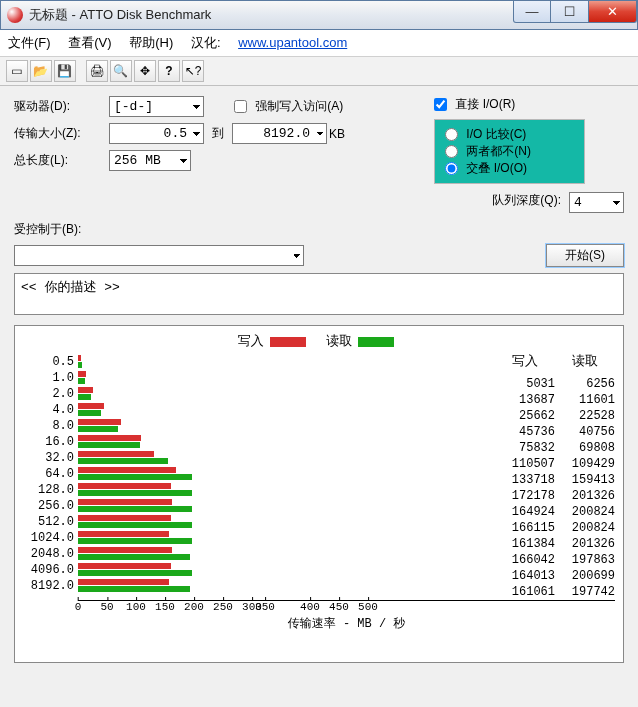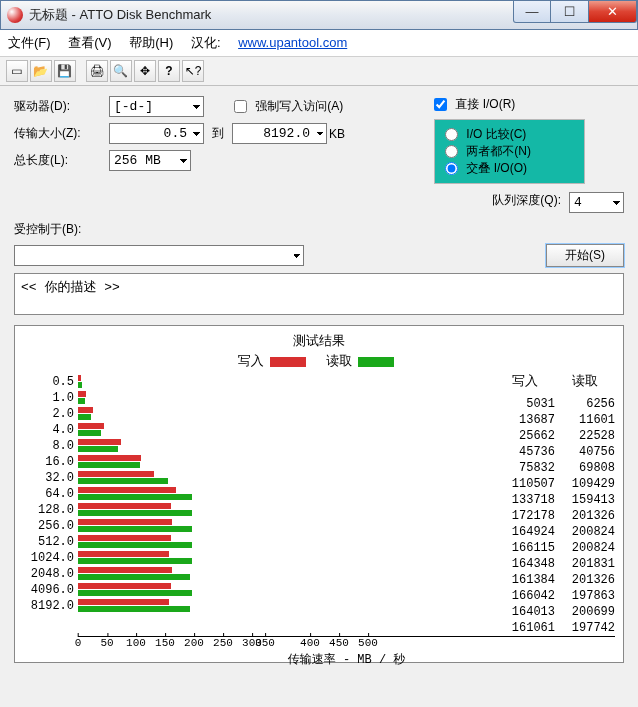--- a/index.html
+++ b/index.html
@@ -206,21 +206,20 @@
   </div>
   <div class="ctrl-row">
     <select class="sel" style="width:290px"><option></option></select>
     <div style="flex:1"></div>
     <button class="startbtn">开始(S)</button>
   </div>
 
   <div class="desc">&lt;&lt;  你的描述   &gt;&gt;</div>
 
   <div class="results">
-    <div class="res-title">测试结果</div>
     <div class="legend">
       <span>写入</span><span class="sw red"></span>
       &nbsp;&nbsp;
       <span>读取</span><span class="sw green"></span>
     </div>
     <div class="chartwrap">
       <div class="ylabels" id="ylabels">
           <div>0.5</div>
           <div>1.0</div>
           <div>2.0</div>
@@ -339,24 +338,20 @@
             </div>
             <div class="drow">
               <span>164924</span>
               <span>200824</span>
             </div>
             <div class="drow">
               <span>166115</span>
               <span>200824</span>
             </div>
             <div class="drow">
-              <span>164348</span>
-              <span>201831</span>
-            </div>
-            <div class="drow">
               <span>161384</span>
               <span>201326</span>
             </div>
             <div class="drow">
               <span>166042</span>
               <span>197863</span>
             </div>
             <div class="drow">
               <span>164013</span>
               <span>200699</span>

